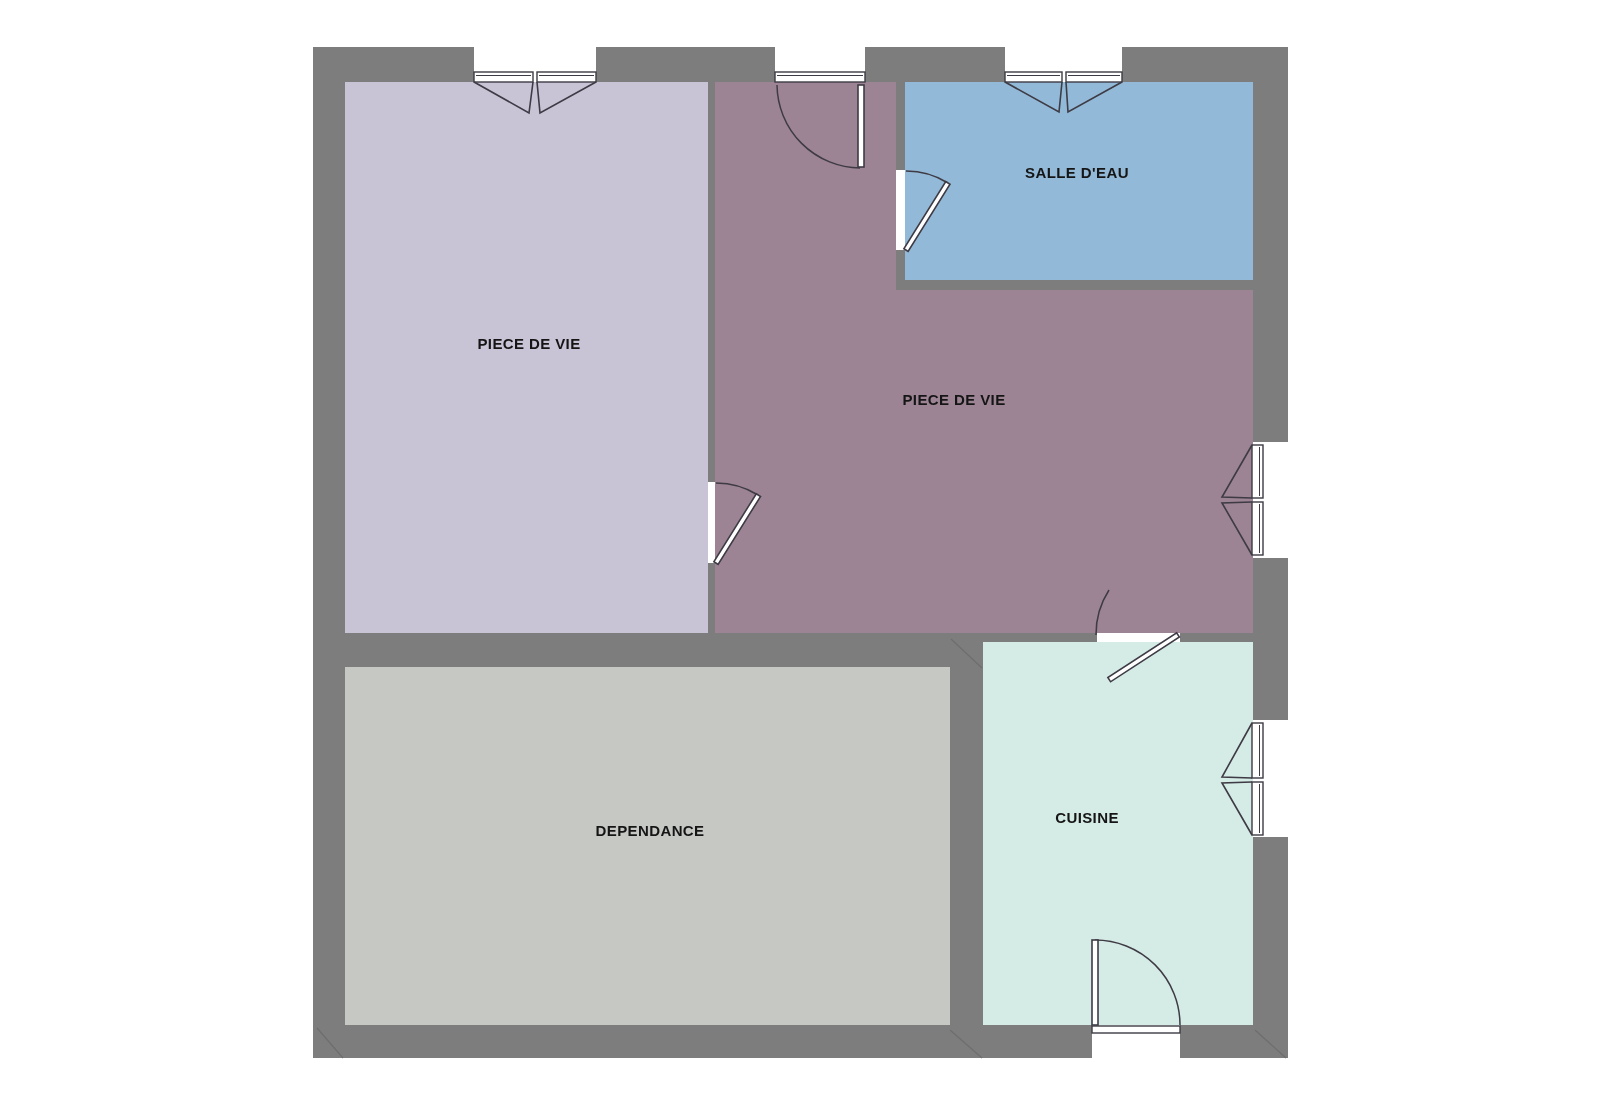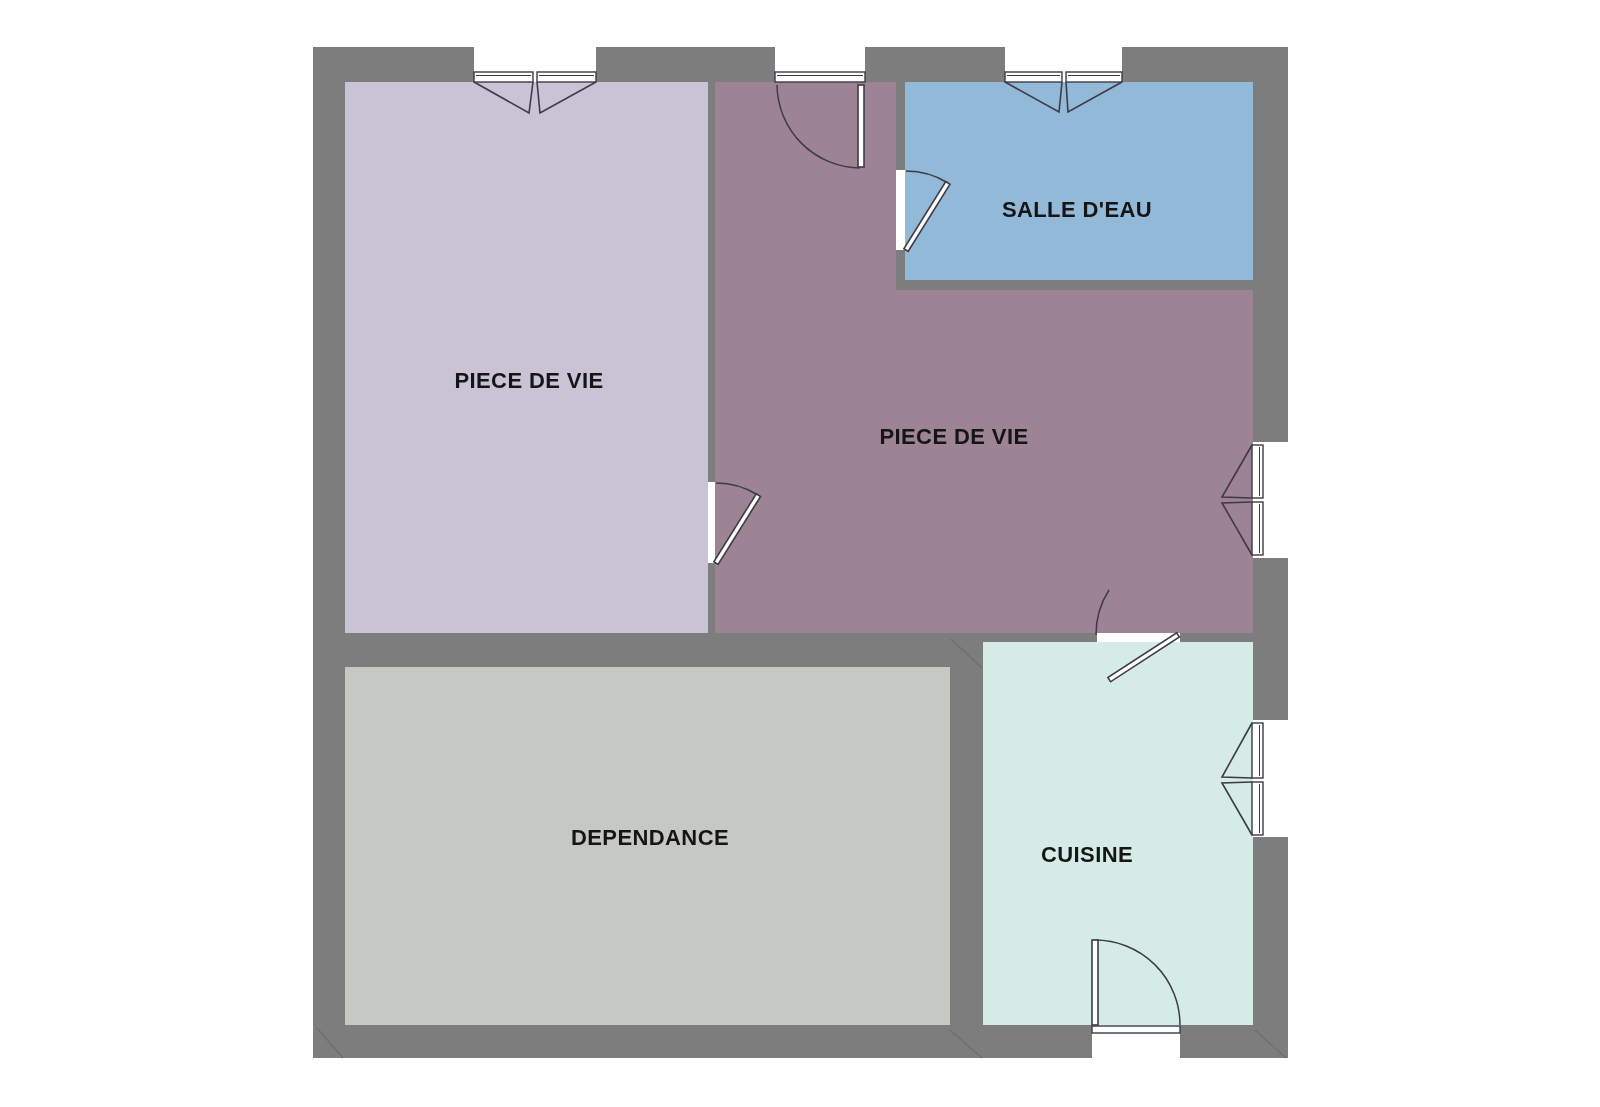--- a/index.html
+++ b/index.html
@@ -10,26 +10,25 @@
     overflow: hidden;
   }
   .stage { position: relative; width: 1600px; height: 1107px; }
   .abs { position: absolute; }
   .wall { background: var(--wall, #7d7d7d); }
   .opening { background: var(--frame, #ffffff); }
   .room-label {
     position: absolute;
     transform: translate(-50%, -50%);
     font-weight: 700;
-    font-size: 22px;
+    font-size: 15px;
     letter-spacing: 0.4px;
     color: var(--text, #151515);
     white-space: nowrap;
     user-select: none;
-    margin-top: 38px;
   }
   svg.symbols { position: absolute; left: 0; top: 0; pointer-events: none; }
   .frame  { fill: var(--frame, #ffffff); stroke: var(--line, #3e3b45); stroke-width: 1.4; }
   .leaf   { fill: var(--frame, #ffffff); stroke: var(--line, #3e3b45); stroke-width: 1.6; }
   .arc    { fill: none; stroke: var(--line, #3e3b45); stroke-width: 1.5; }
   .tri    { fill: none; stroke: var(--line, #3e3b45); stroke-width: 1.6; stroke-linejoin: miter; }
   .mull   { stroke: var(--line, #3e3b45); stroke-width: 1; }
   .miter  { stroke: var(--wall_joint, #6e6e6e); stroke-width: 1.2; }
 </style>
 </head>
@@ -130,16 +129,16 @@
     <g>
       <rect class="frame" x="1092" y="1026" width="88" height="7"></rect>
       <path class="arc" d="M 1095,940 A 85,85 0 0 1 1180,1025"></path>
       <rect class="leaf" x="1092" y="940" width="6" height="85"></rect>
     </g>
   </svg>
 
   <div class="room-label" style="left:529px; top:343px;">PIECE DE VIE</div>
   <div class="room-label" style="left:954px; top:399px;">PIECE DE VIE</div>
   <div class="room-label" style="left:1077px; top:172px;">SALLE D'EAU</div>
-  <div class="room-label" style="left:650px; top:800px;">DEPENDANCE</div>
+  <div class="room-label" style="left:650px; top:830px;">DEPENDANCE</div>
   <div class="room-label" style="left:1087px; top:817px;">CUISINE</div>
 
 </div>
 
 </body></html>

